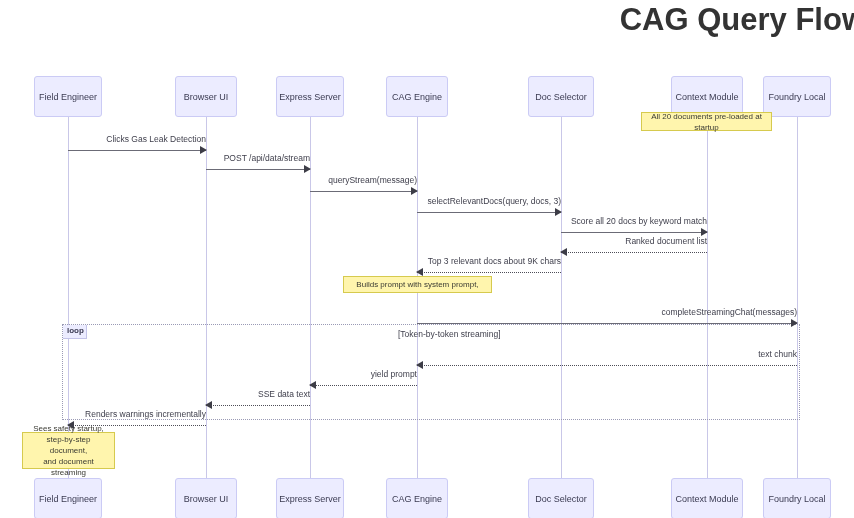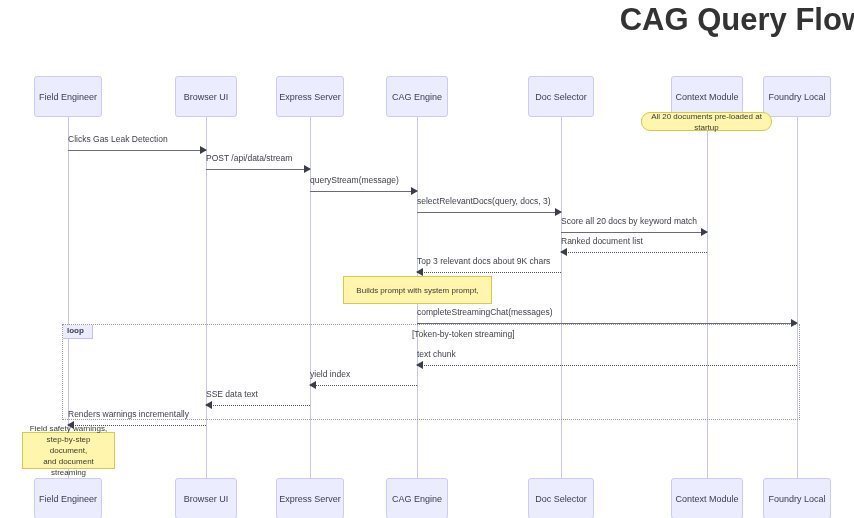--- a/index.html
+++ b/index.html
@@ -85,21 +85,21 @@
   }
   .msg.to-left .head {
     left: -1px;
     border-right: 7px solid #3d3d47;
   }
   .msg .label {
     position: absolute;
     left: 0;
     width: 100%;
     top: -16px;
-    text-align: left;
+    text-align: right;
     font-size: 8.5px;
     color: #40404d;
     white-space: nowrap;
   }
   
   .note {
     position: absolute;
     background: #fff5ad;
     border: 1px solid #d6ca4e;
     box-sizing: border-box;
@@ -121,21 +121,21 @@
     background: transparent;
   }
   .frag-label {
     position: absolute;
     background: #ececff;
     border-right: 1px solid #c3c3e8;
     border-bottom: 1px solid #c3c3e8;
     font-size: 8px;
     font-weight: bold;
     color: #3a3a52;
-    padding: 1px 8px 2px 4px;
+    padding: 1px 2px 2px 4px;
     line-height: 10px;
   }
   .frag-cond {
     position: absolute;
     font-size: 8.5px;
     color: #40404d;
     white-space: nowrap;
   }
 </style>
 </head>
@@ -188,21 +188,21 @@
       <span>Doc Selector</span>
     </div>
     <div class="participant" style="left: 671px; top: 478px; width: 72px;">
       <span>Context Module</span>
     </div>
     <div class="participant" style="left: 763px; top: 478px; width: 68px;">
       <span>Foundry Local</span>
     </div>
     <div class="frag" style="left: 62px; top: 324px; width: 738px; height: 96px;"></div>
     <div class="frag-label" style="left: 63px; top: 325px;">loop</div>
-    <div class="frag-cond" style="left: 412px; top: 329px;">[Token-by-token streaming]</div>
+    <div class="frag-cond" style="left: 398px; top: 329px;">[Token-by-token streaming]</div>
     <div class="msg to-right" style="left: 68px; top: 150px; width: 138px;">
       <div class="line"></div>
       <div class="head"></div>
       <div class="label">Clicks Gas Leak Detection</div>
     </div>
     <div class="msg to-right" style="left: 206px; top: 169px; width: 104px;">
       <div class="line"></div>
       <div class="head"></div>
       <div class="label">POST /api/data/stream</div>
     </div>
@@ -237,36 +237,36 @@
       <div class="label">completeStreamingChat(messages)</div>
     </div>
     <div class="msg dotted to-left" style="left: 417px; top: 365px; width: 380px;">
       <div class="line"></div>
       <div class="head"></div>
       <div class="label">text chunk</div>
     </div>
     <div class="msg dotted to-left" style="left: 310px; top: 385px; width: 107px;">
       <div class="line"></div>
       <div class="head"></div>
-      <div class="label">yield index</div>
+      <div class="label">yield prompt</div>
     </div>
     <div class="msg dotted to-left" style="left: 206px; top: 405px; width: 104px;">
       <div class="line"></div>
       <div class="head"></div>
       <div class="label">SSE data text</div>
     </div>
     <div class="msg dotted to-left" style="left: 68px; top: 425px; width: 138px;">
       <div class="line"></div>
       <div class="head"></div>
       <div class="label">Renders warnings incrementally</div>
     </div>
-    <div class="note" style="left: 641px; top: 112px; width: 131px; height: 19px; border-radius: 9px;">
+    <div class="note" style="left: 641px; top: 112px; width: 131px; height: 19px;">
       <span>All 20 documents pre-loaded at startup</span>
     </div>
-    <div class="note" style="left: 343px; top: 276px; width: 149px; height: 28px;">
+    <div class="note" style="left: 343px; top: 276px; width: 149px; height: 17px;">
       <span>Builds prompt with system prompt,</span>
     </div>
     <div class="note" style="left: 22px; top: 432px; width: 93px; height: 37px;">
-      <span>Field safety warnings,</span>
+      <span>Sees safety startup,</span>
       <span>step-by-step document,</span>
       <span>and document streaming</span>
     </div>
   </div>
 
 </body></html>

